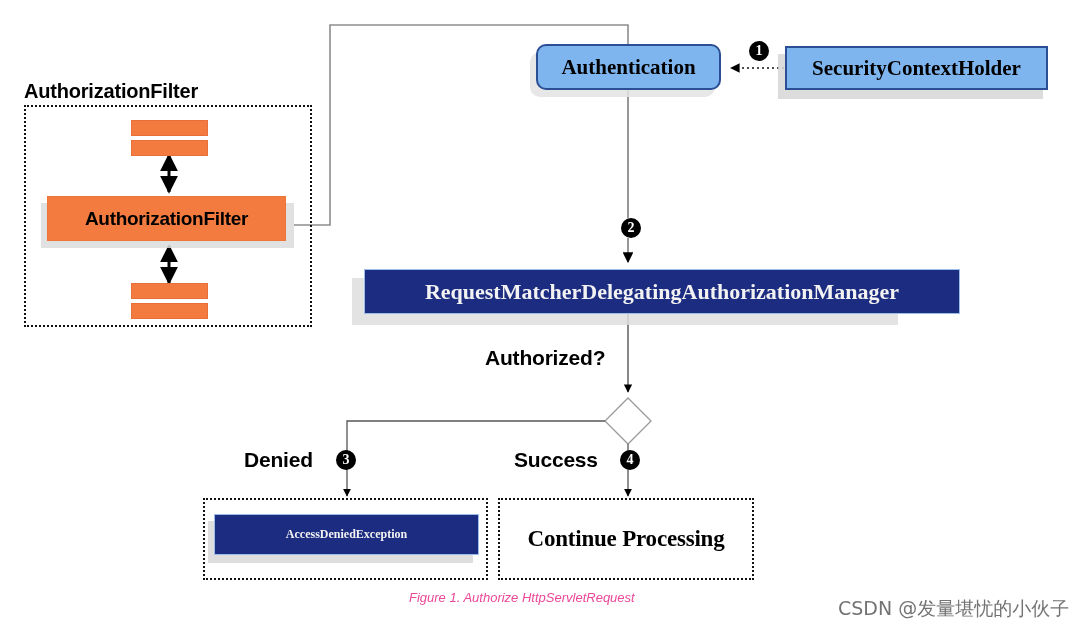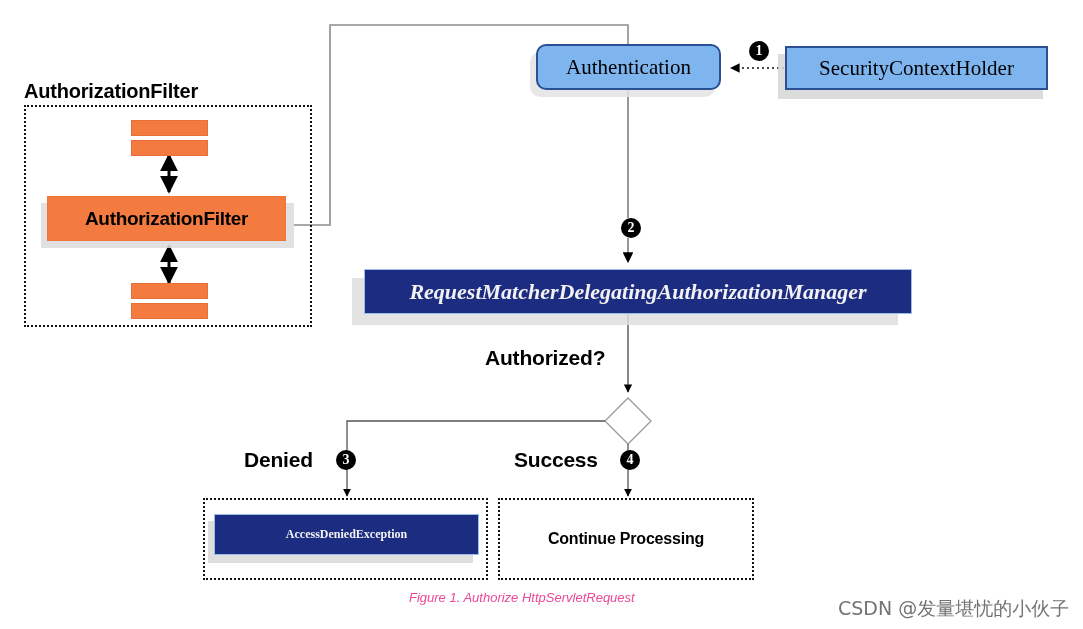--- a/index.html
+++ b/index.html
@@ -78,21 +78,21 @@
     background: #7FB5EE;
     border: 2px solid #2B4F94;
     box-sizing: border-box;
     display: flex;
     align-items: center;
     justify-content: center;
   }
   .blue-box .lbl {
     font-family: "Liberation Serif", serif;
     font-size: 21px;
-    font-weight: normal;
+    font-weight: bold;
     color: #000000;
     white-space: nowrap;
   }
   #authentication-shadow {
     left: 530px; top: 52px; width: 185px; height: 45px;
     background: #e3e3e3;
     border-radius: 10px;
   }
   #authentication-box {
     left: 536px; top: 44px; width: 185px; height: 46px;
@@ -120,21 +120,21 @@
     font-family: "Liberation Serif", serif;
     font-weight: bold;
     color: #F2F2F2;
     white-space: nowrap;
   }
   #rmdam-shadow {
     left: 352px; top: 278px; width: 546px; height: 47px;
     background: #dedede;
   }
   #rmdam-box {
-    left: 364px; top: 269px; width: 548px; height: 45px; font-style: italic;
+    left: 364px; top: 269px; width: 596px; height: 45px;
   }
   #rmdam-label { font-size: 22px; }
 
   #ade-shadow {
     left: 208px; top: 521px; width: 265px; height: 42px;
     background: #d8d8d8;
   }
   #ade-box {
     left: 214px; top: 514px; width: 265px; height: 41px;
   }
@@ -146,26 +146,27 @@
     border: 2px dotted #111111;
     box-sizing: border-box;
     background: transparent;
   }
   #denied-container { left: 203px; top: 498px; width: 285px; height: 82px; }
   #success-container {
     left: 498px; top: 498px; width: 256px; height: 82px;
     display: flex; align-items: center; justify-content: center;
   }
   #success-label {
-    font-size: 16px;
+    font-size: 23px;
     font-weight: bold;
     color: #000000;
     text-align: center;
     line-height: 1.16;
     letter-spacing: -0.2px;
+    font-family: Liberation Serif, serif;
   }
 
   
   .plain-label {
     position: absolute;
     font-size: 21px;
     font-weight: bold;
     color: #000000;
     white-space: nowrap;
     letter-spacing: -0.2px;

